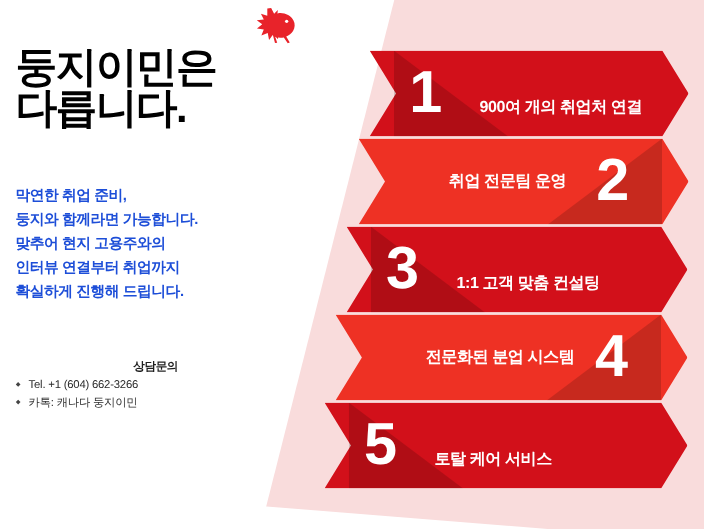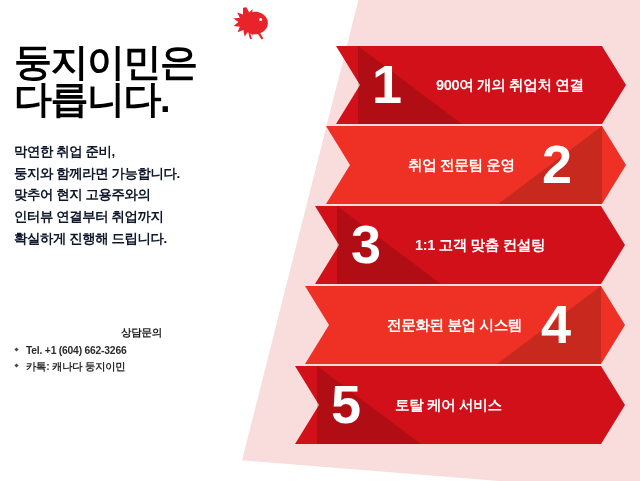--- a/index.html
+++ b/index.html
@@ -39,39 +39,39 @@
     position:absolute; left:0; top:44px; width:250px;
     color:#e8232a;
     font-weight:bold;
     font-size:38px;
     line-height:0.98;
     letter-spacing:-1.5px;
   }
   .headline span { display:block; white-space:nowrap; }
 
   .bodytext {
-    position:absolute; left:0; top:141px; width:250px;
-    color:#0f172a;
+    position:absolute; left:0; top:167px; width:250px;
+    color:#1d4ed8;
     font-size:13.4px;
     line-height:1.62;
     font-weight:bold;
     letter-spacing:-0.4px;
   }
   .bodytext span { display:block; white-space:nowrap; }
 
   .info { position:absolute; left:0; top:326px; width:255px; color:#2b2b2b; }
   .info-group { margin-bottom:7px; }
   .info-head {
     font-size:10.5px; font-weight:bold; color:#1f1f1f;
     letter-spacing:-0.3px; margin-bottom:3px;text-align:center;
   }
   .info-line {
     font-size:10.3px; line-height:1.55; color:#2b2b2b;
     letter-spacing:-0.2px; padding-left:12px; position:relative;
-    white-space:nowrap; font-weight:bold;
+    white-space:nowrap; font-weight:normal;
   }
   .info-line .dot {
     position:absolute; left:1px; top:5px;
     width:3px; height:3px; background:#444;
     transform:rotate(45deg);
   }
 
   
   .banners { position:absolute; left:0; top:0; width:640px; height:481px; }
   .banner { position:absolute; height:78px; }
@@ -96,21 +96,21 @@
     color:#ffffff; font-weight:bold; font-size:54px;
     line-height:1; letter-spacing:-2px;
   }
   .banner.left-num .num { left:36px; }
   .banner.right-num .num { right:56px; }
   .banner .label {
     position:absolute; top:50%; transform:translateY(-50%);
     color:#ffffff; font-weight:bold; font-size:14.6px;
     letter-spacing:-0.4px; white-space:nowrap;
   }
-  .banner.left-num .label { left:100px; }
+  .banner.left-num .label { left:100px;margin-top:12px; }
   .banner.right-num .label { left:82px;text-align:right; }
 
   
   #banner-1 { left:336px; top:46px;  width:290px; }
   #banner-2 { left:326px; top:126px; width:300px; }
   #banner-3 { left:315px; top:206px; width:310px; }
   #banner-4 { left:305px; top:286px; width:320px; }
   #banner-5 { left:295px; top:366px; width:330px; }
 </style>
 </head>

